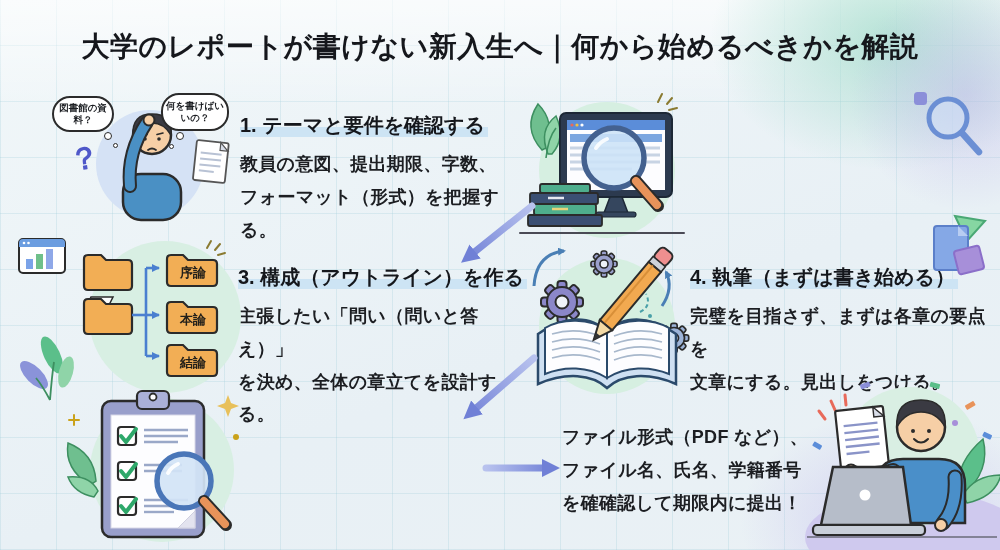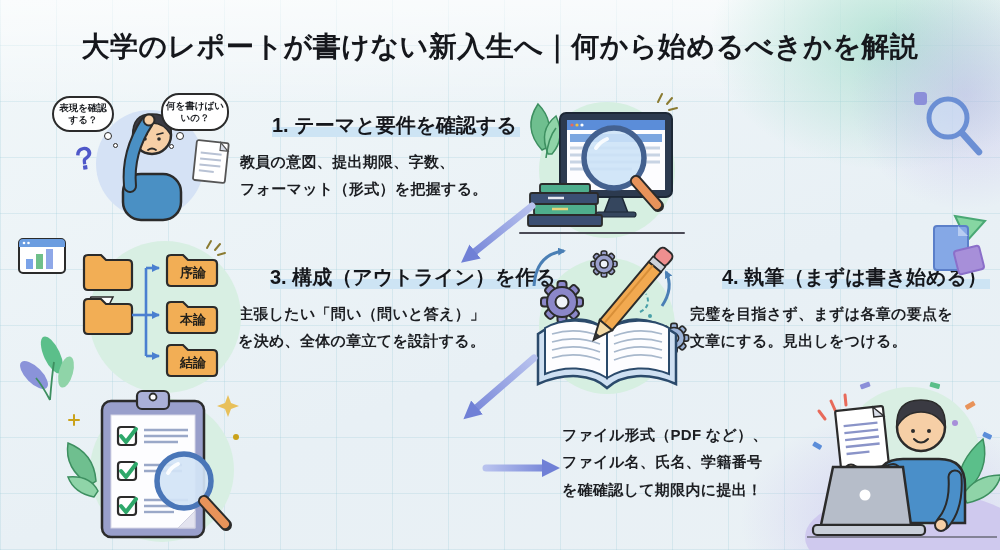--- a/index.html
+++ b/index.html
@@ -16,23 +16,23 @@
   .blob { position:absolute; border-radius:50%; pointer-events:none; }
   .blob-tr   { right:-70px; top:-90px;  width:360px; height:260px; background:radial-gradient(closest-side, rgba(140,212,190,0.60), rgba(140,212,190,0)); }
   .blob-tr2  { right:-80px; top:-20px;  width:230px; height:230px; background:radial-gradient(closest-side, rgba(185,175,232,0.45), rgba(185,175,232,0)); }
   .blob-br   { right:-60px; bottom:-80px; width:320px; height:220px; background:radial-gradient(closest-side, rgba(190,182,236,0.55), rgba(190,182,236,0)); }
   .main-title {
     position:absolute; left:0; right:0; top:28px; text-align:center;
     font-size:28px; font-weight:900; color:#15171c; letter-spacing:0.5px;
   }
   .step { position:absolute; }
   .step-title { font-size:20px; font-weight:800; color:#15171c; line-height:1.35; white-space:nowrap; }
-  .step-title span { background:linear-gradient(to bottom, transparent 58%, #cde4f4 58%); padding:0 3px 1px 0;margin-left:32px; }
+  .step-title span { background:linear-gradient(to bottom, transparent 58%, #cde4f4 58%); padding:0 3px 1px 0; }
   .step-body {
-    margin-top:9px; font-size:15px; font-weight:700; color:#1c1e22;
+    margin-top:9px; font-size:18px; font-weight:700; color:#1c1e22;
     line-height:1.82; letter-spacing:0.3px; white-space:pre-line;
   }
   .bubble {
     position:absolute; background:#fff; border:2px solid #2b2b2b; border-radius:18px;
     display:flex; align-items:center; justify-content:center; text-align:center;
     font-size:9.5px; font-weight:700; color:#1c1e22; line-height:1.3; padding:2px;
   }
   .b-left  { left:52px;  top:96px; width:62px; height:36px; }
   .b-right { left:161px; top:93px; width:68px; height:38px; }
   .dotT { position:absolute; background:#fff; border:1.6px solid #2b2b2b; border-radius:50%; }
@@ -81,21 +81,21 @@
       <path d="M95,104 Q92,70 112,40" stroke="#4a90c4" stroke-width="10" fill="none" stroke-linecap="round"></path>
       <circle cx="114" cy="38" r="5.5" fill="#f6cfa6" stroke="#2b2b2b" stroke-width="2"></circle>
     </g>
   </svg>
 
   <div class="dotT" style="left:104px; top:132px; width:8px; height:8px"></div>
   <div class="dotT" style="left:113px; top:143px; width:5px; height:5px"></div>
   <div class="dotT" style="left:176px; top:132px; width:8px; height:8px"></div>
   <div class="dotT" style="left:169px; top:144px; width:5px; height:5px"></div>
   <div class="bubble b-left">
-      <span>表現を確認する？</span>
+      <span>図書館の資料？</span>
     </div>
   <div class="bubble b-right">
       <span>何を書けばいいの？</span>
     </div>
   <div class="qmark">？</div>
 
   <div class="step" style="left:240px; top:112px; width:275px">
     <div class="step-title"><span>1. テーマと要件を確認する</span></div>
     <p class="step-body">教員の意図、提出期限、字数、
 フォーマット（形式）を把握する。</p>

